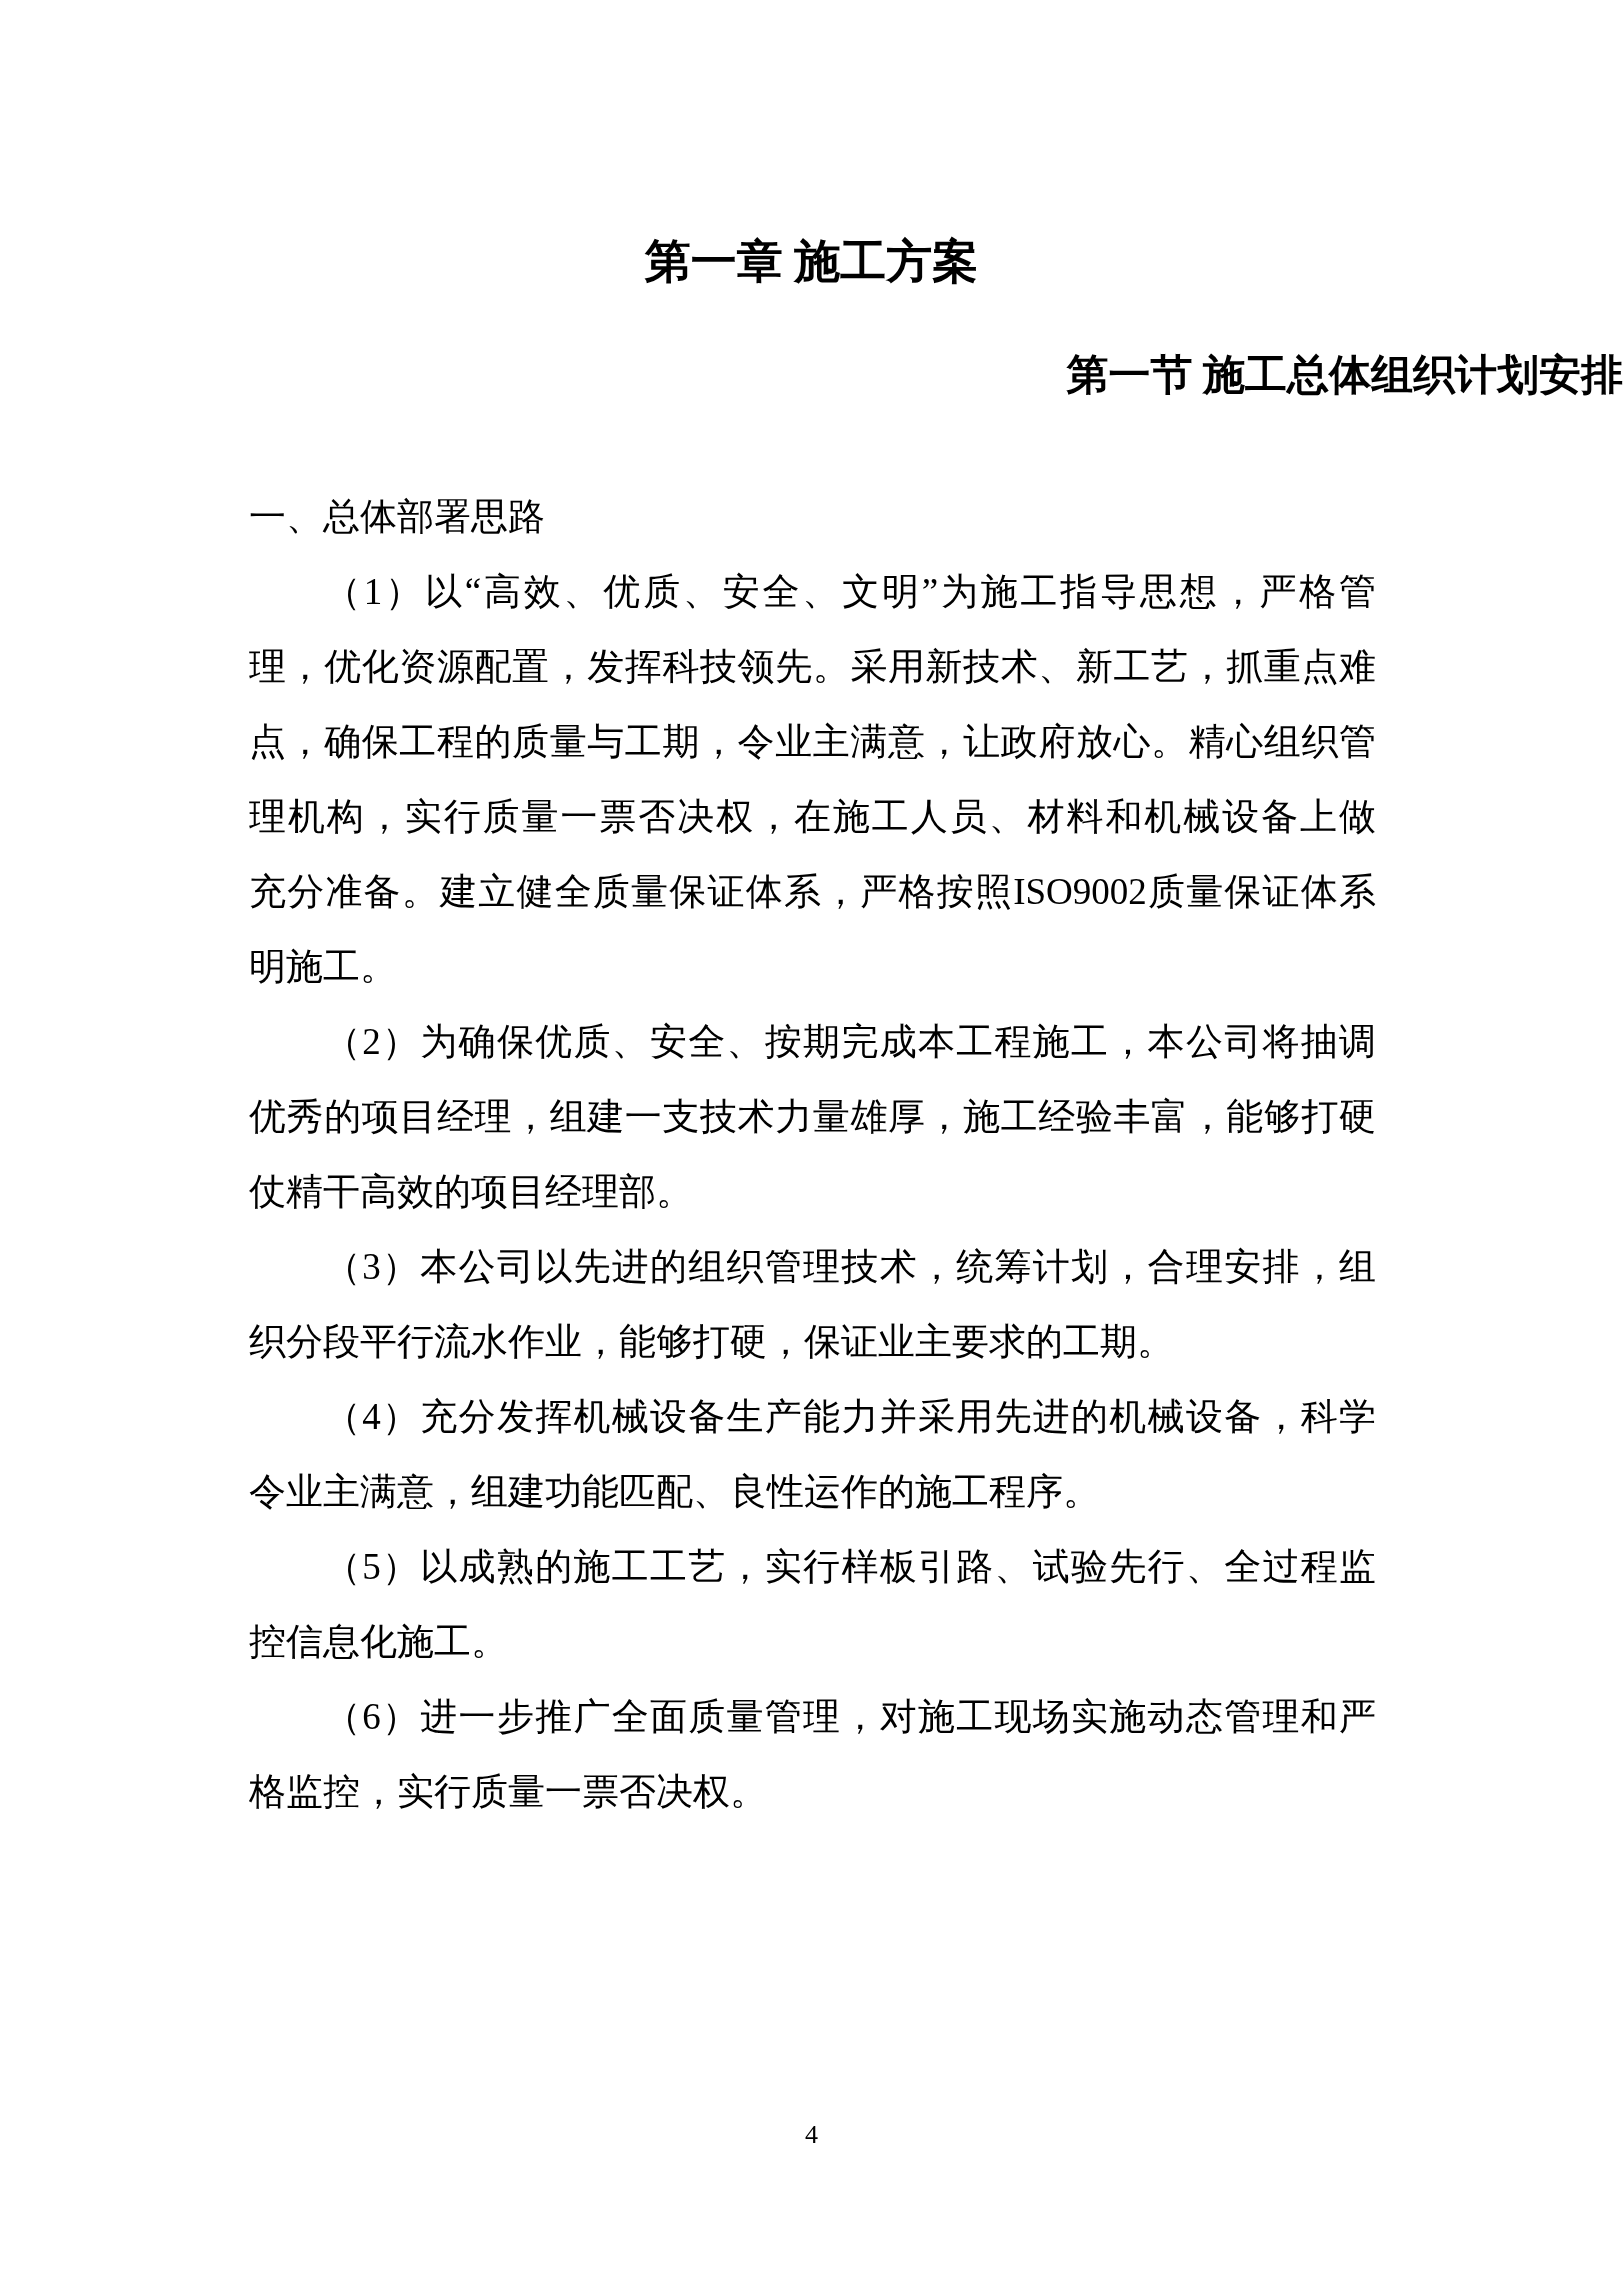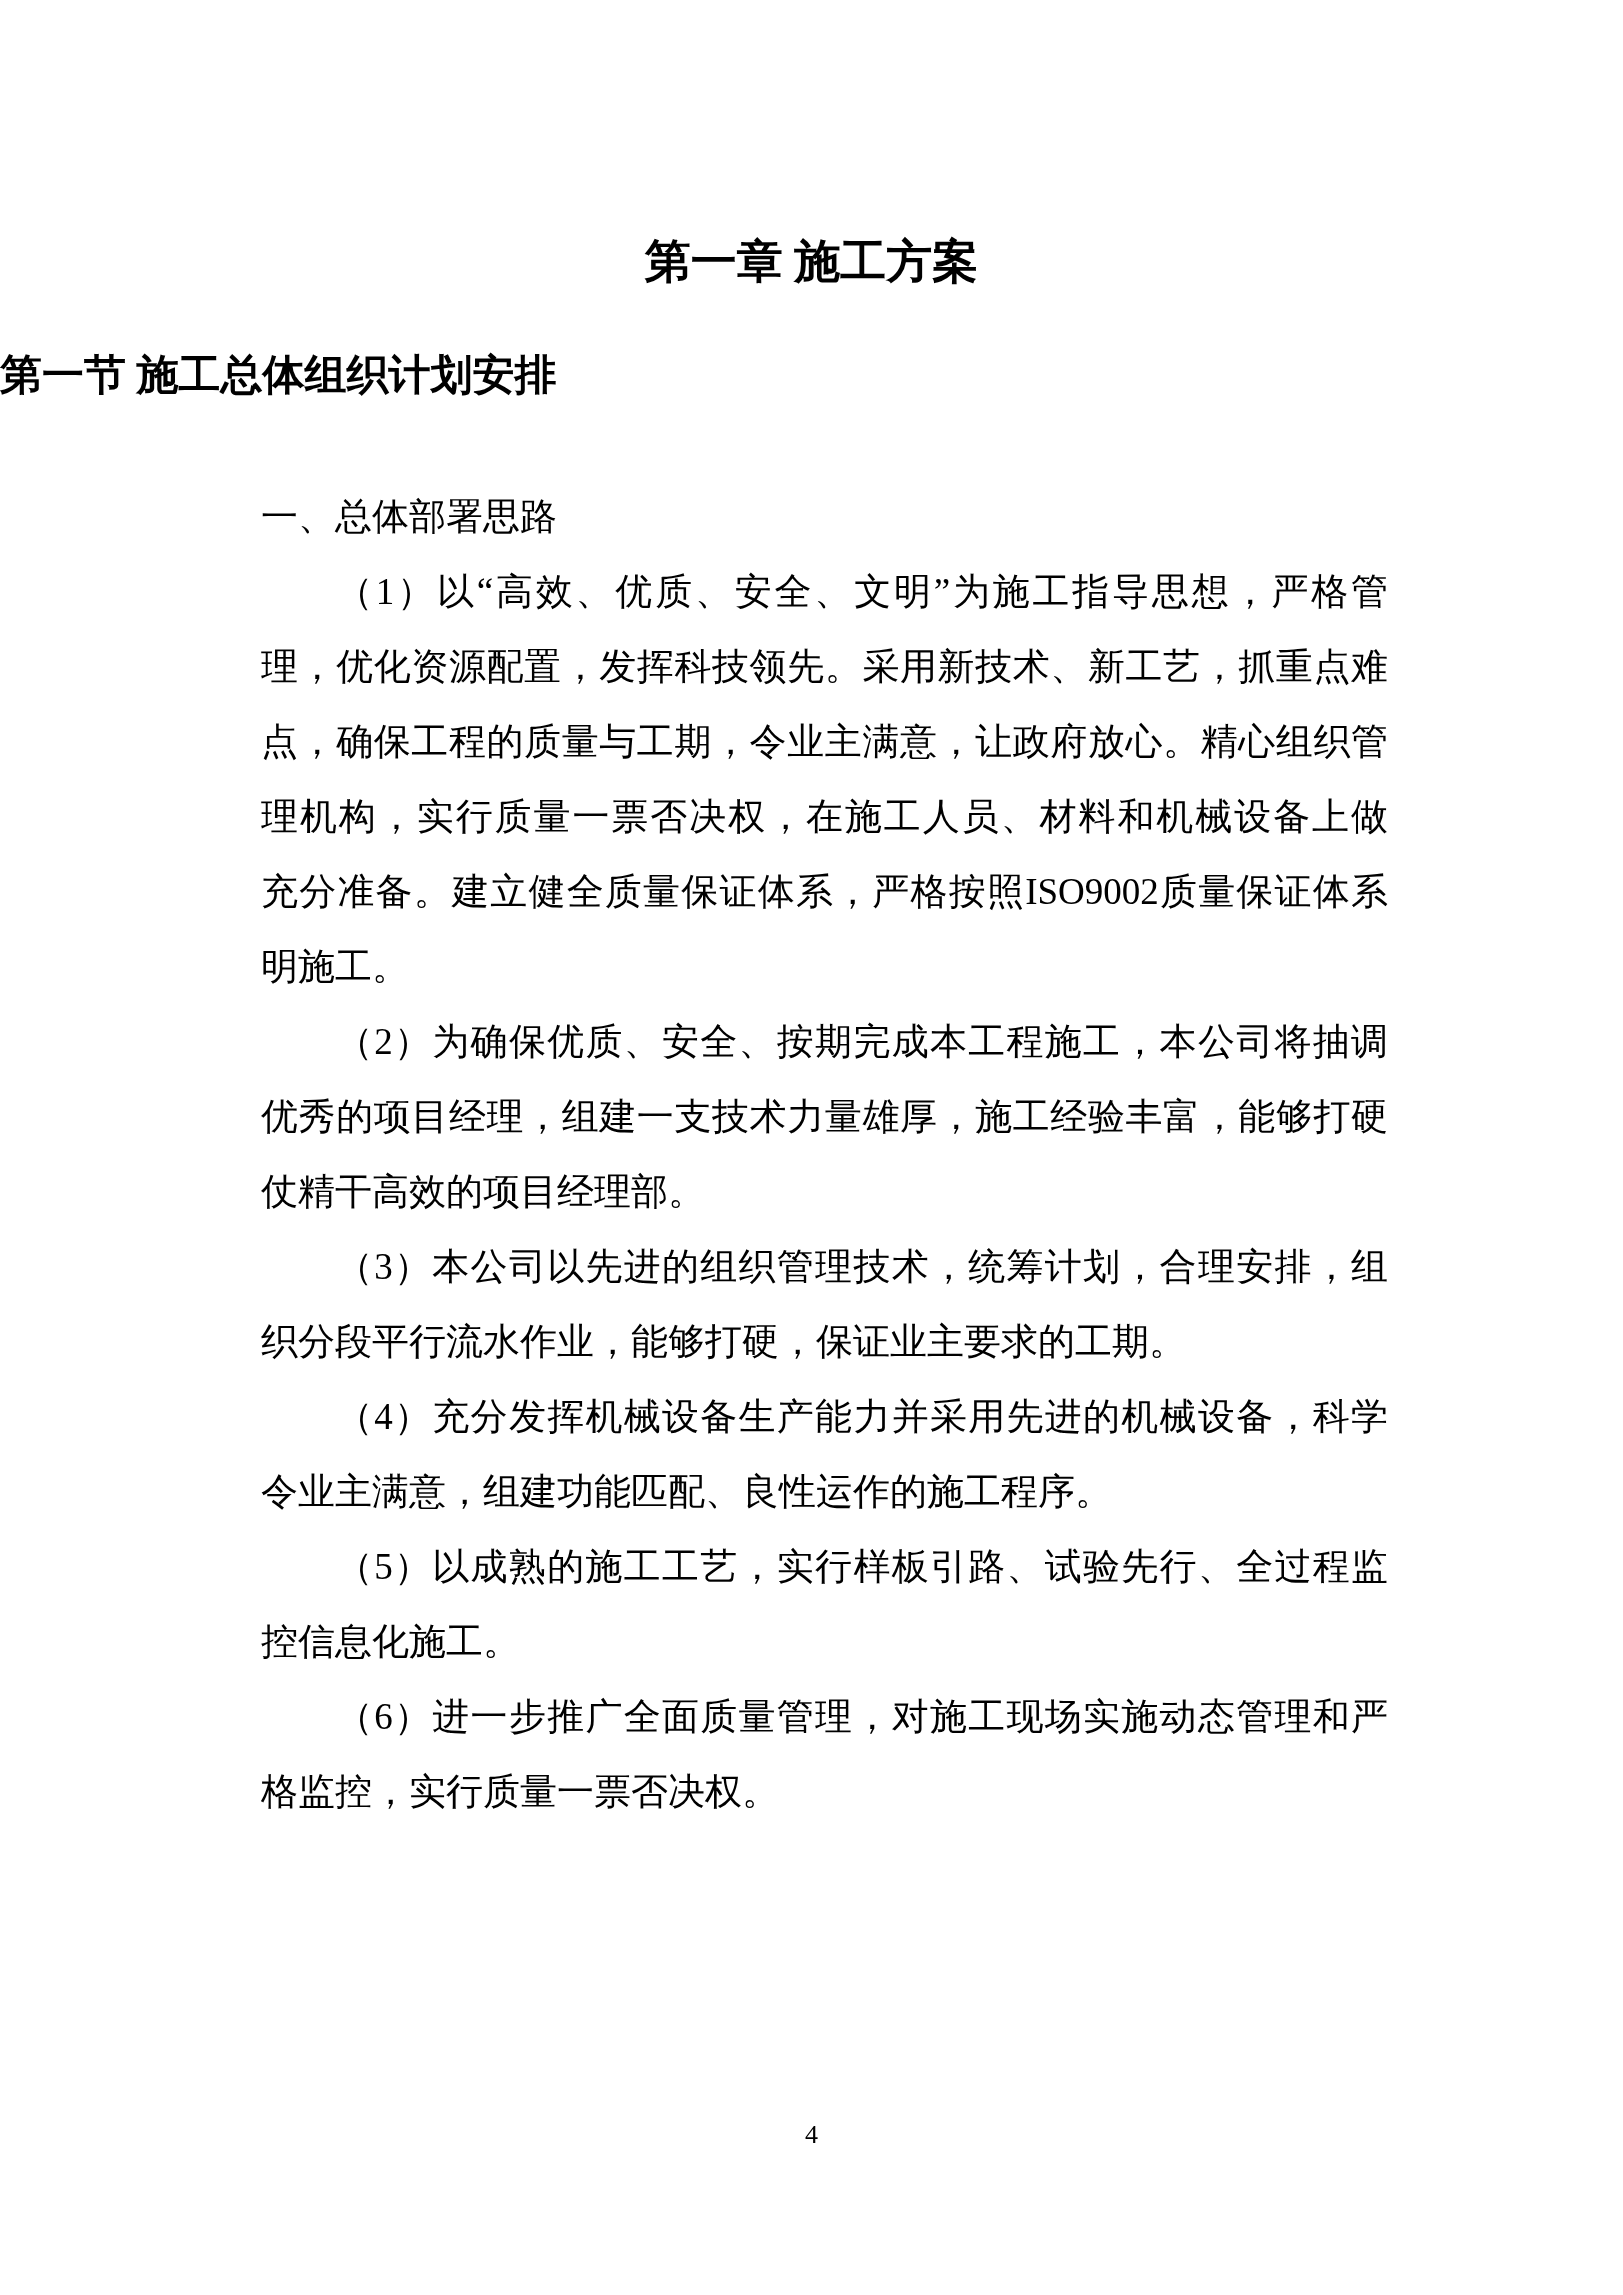--- a/index.html
+++ b/index.html
@@ -25,32 +25,31 @@
     font-size: 46px;
     font-weight: bold;
     line-height: 1.1;
     margin-top: 34px;
   }
   .section-title {
     position: absolute;
     top: 352px;
     left: 0;
     width: 100%;
-    text-align: left;
+    text-align: right;
     font-size: 42px;
     font-weight: bold;
     line-height: 1.1;
   }
   .body-text {
     position: absolute;
     left: 249px;
     top: 479px;
     width: 1127px;
     font-size: 37px;
-    margin-left: 12px;
   }
   .line {
     height: 75px;
     line-height: 75px;
     white-space: normal;
   }
   .line.fill {
     text-align: justify;
     text-align-last: justify;
     text-justify: inter-character;

